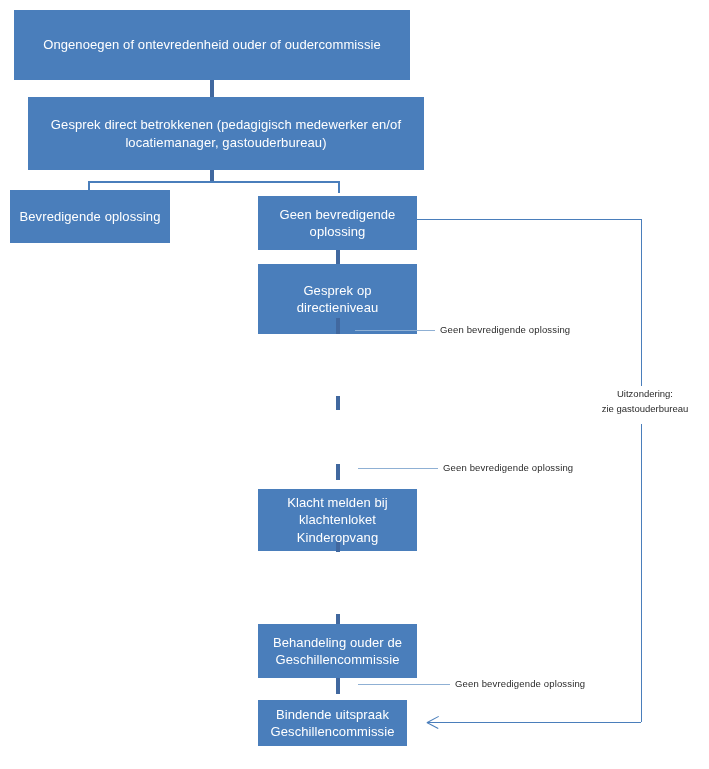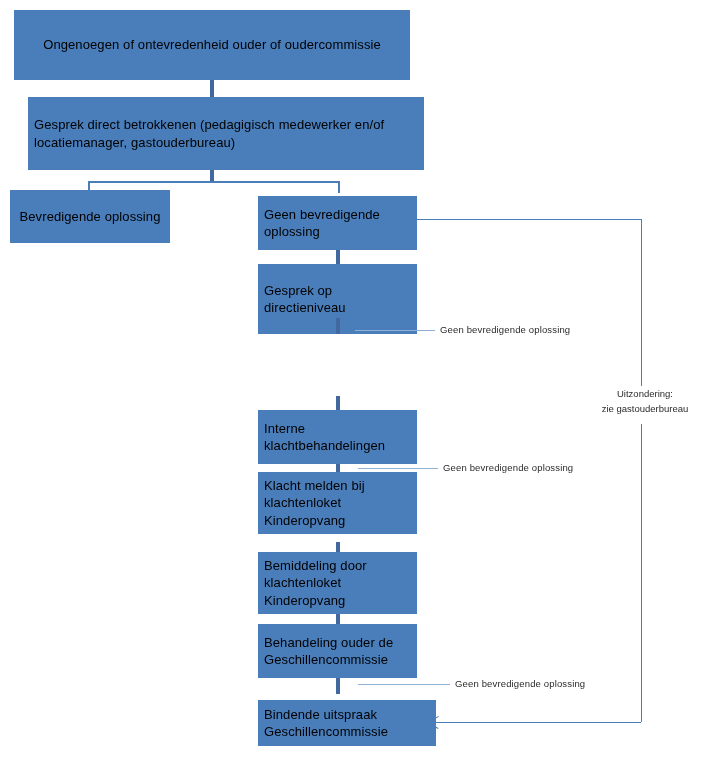--- a/index.html
+++ b/index.html
@@ -13,24 +13,25 @@
   #canvas {
     position: relative;
     width: 709px;
     height: 769px;
     background: #ffffff;
     overflow: hidden;
   }
   .node {
     position: absolute;
     background: #4a7ebb;
-    color: #000000;
+    color: #ffffff;
     display: flex;
     align-items: center;
     justify-content: center;
+    text-align: center;
     font-size: 13px;
     line-height: 1.32;
     padding: 2px 6px;
     box-sizing: border-box;
     letter-spacing: 0.1px;
     font-weight: 400;
   }
   .node span {
     display: block;
   }
@@ -138,51 +139,45 @@
   </div>
 
   <div class="vconn" style="left:336px; top:318px; height:16px;"></div>
 
   <div class="leader" style="left:355px; top:330px; width:80px;"></div>
   <div class="annot" style="left:440px; top:324px;">Geen bevredigende oplossing</div>
 
 
   <div class="vconn" style="left:336px; top:396px; height:14px;"></div>
 
-  <div class="node" style="left:258px; top:410px; width:159px; height:54px;">
-    <span>Interne klachtbehandelingen</span>
-  </div>
 
   <div class="vconn" style="left:336px; top:464px; height:16px;"></div>
 
   <div class="leader" style="left:358px; top:468px; width:80px;"></div>
   <div class="annot" style="left:443px; top:462px;">Geen bevredigende oplossing</div>
 
-  <div class="node" style="left:258px; top:472px; width:159px; height:62px;">
+  <div class="node" style="left:258px; top:489px; width:159px; height:62px;">
     <span>Klacht melden bij klachtenloket Kinderopvang</span>
   </div>
 
   <div class="vconn" style="left:336px; top:542px; height:10px;"></div>
 
-  <div class="node" style="left:258px; top:552px; width:159px; height:62px;">
-    <span>Bemiddeling door klachtenloket Kinderopvang</span>
-  </div>
 
   <div class="vconn" style="left:336px; top:614px; height:10px;"></div>
 
   <div class="node" style="left:258px; top:624px; width:159px; height:54px;">
     <span>Behandeling ouder de Geschillencommissie</span>
   </div>
 
   <div class="vconn" style="left:336px; top:678px; height:16px;"></div>
 
   <div class="leader" style="left:358px; top:684px; width:92px;"></div>
   <div class="annot" style="left:455px; top:678px;">Geen bevredigende oplossing</div>
 
-  <div class="node" style="left:258px; top:700px; width:178px; height:46px;">
+  <div class="node" style="left:258px; top:700px; width:149px; height:46px;">
     <span>Bindende uitspraak Geschillencommissie</span>
   </div>
 
   <div class="exc-h-top" style="left:417px; top:219px; width:224px;"></div>
   <div class="exc-v" style="left:641px; top:219px; height:167px;"></div>
   <div class="exc-v" style="left:641px; top:424px; height:298px;"></div>
   <div class="exc-h-bottom" style="left:427px; top:722px; width:214px;"></div>
   <div class="arrowhead" style="left:427px; top:722px;"></div>
 
   <div class="exc-label" style="left:576px; top:386px; width:130px;">

